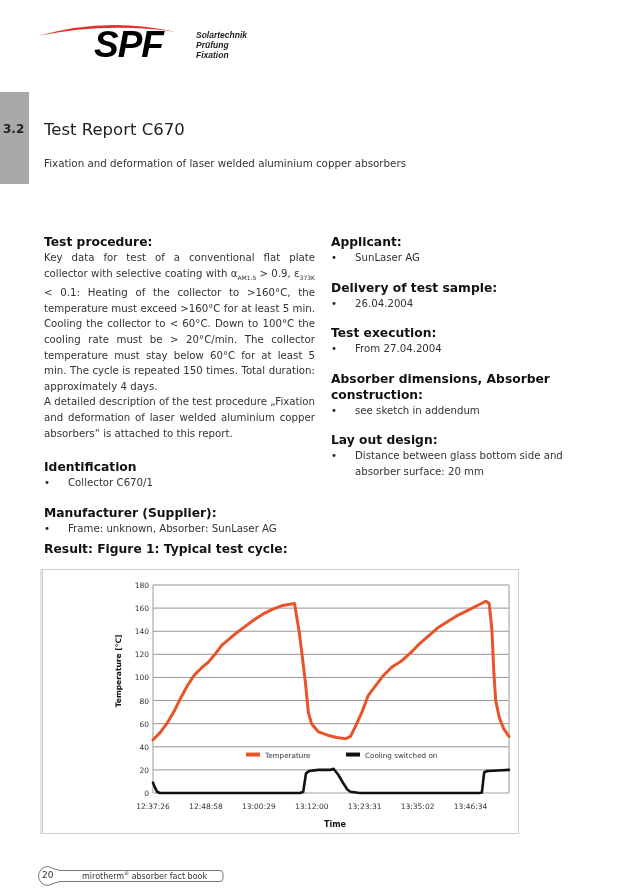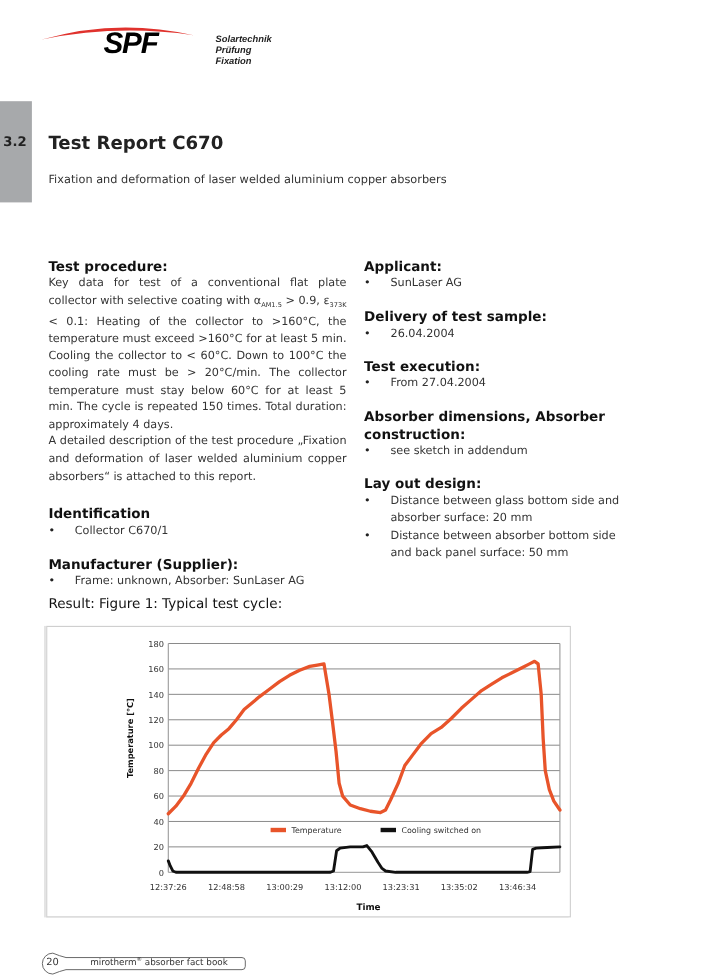--- a/index.html
+++ b/index.html
@@ -1,34 +1,34 @@
 <!DOCTYPE html>
 <html><head>
 <meta charset="utf-8">
 <style>
   html, body { margin:0; padding:0; }
   body { width:644px; height:888px; position:relative; background:#fff; font-family:"DejaVu Sans", sans-serif; color:#222; overflow:hidden; }
   .logo { position:absolute; left:36px; top:18px; width:220px; height:50px; }
   .logo svg { position:absolute; left:0; top:0; }
-  .logo .spf { position:absolute; left:58px; top:6px; font-family:"Liberation Sans", sans-serif; font-weight:bold; font-style:italic; font-size:27px; letter-spacing:-1px; color:#000; }
+  .logo .spf { position:absolute; left:58px; top:6px; font-family:"Liberation Sans", sans-serif; font-weight:bold; font-style:italic; font-size:37px; letter-spacing:-1px; color:#000; }
   .logo .tag { position:absolute; left:160px; top:12px; font-family:Liberation Sans, sans-serif; font-weight:bold; font-style:italic; font-size:8.5px; line-height:10px; color:#222; }
   .side-tab { position:absolute; left:0; top:92px; width:29px; height:92px; background:#a7a9ab; }
   .sec-num { position:absolute; left:3px; top:122px; font-weight:bold; font-size:12px; color:#222; }
-  .title { position:absolute; left:44px; top:120px; font-weight:bold; font-size:16.5px; color:#222; }
+  .title { position:absolute; left:44px; top:120px; font-weight:normal; font-size:16.5px; color:#222; }
   .subtitle { position:absolute; left:44px; top:157px; font-size:10.3px; color:#333; }
   .col { position:absolute; font-size:10.2px; line-height:15.6px; color:#333; }
   .col h3 { margin:0; font-size:12.3px; font-weight:bold; color:#111; line-height:16px; }
   .col p { margin:0; text-align:justify; }
   .col ul { list-style:none; margin:0 0 14px 0; padding:0; }
   .col li { position:relative; padding-left:24px; }
   .col li::before { content:"•"; position:absolute; left:0; top:0; color:#222; }
   .col .block { margin-bottom:10px; }
   .left-col { left:44px; top:234px; width:271px; }
   .right-col { left:331px; top:234px; width:290px; }
-  .fig-title { position:absolute; left:44px; top:542px; font-weight:normal; font-size:12.3px; color:#111; }
+  .fig-title { position:absolute; left:44px; top:542px; font-weight:bold; font-size:12.3px; color:#111; }
   .chart-box { position:absolute; left:42px; top:569px; width:475px; height:263px; border:1px solid #cfcfcf; box-shadow:-2px 0 0 #e4e4e4; }
   .chart-svg { position:absolute; left:0; top:0; }
   .footer { position:absolute; left:36px; top:864px; }
 </style>
 </head>
 <body>
 
 <div class="logo">
   <svg width="150" height="20">
     <path d="M2,18 Q70,-2 140,14 Q70,4 2,18 Z" fill="#e0322d"></path>
@@ -76,21 +76,20 @@
   <ul>
     <li>From 27.04.2004</li>
   </ul>
   <h3>Absorber dimensions, Absorber construction:</h3>
   <ul>
     <li>see sketch in addendum</li>
   </ul>
   <h3>Lay out design:</h3>
   <ul style="width:250px">
     <li>Distance between glass bottom side and absorber surface: 20 mm</li>
-    <li>Distance between absorber bottom side and back panel surface: 50 mm</li>
   </ul>
 </div>
 
 <div class="fig-title">Result: Figure 1: Typical test cycle:</div>
 <div class="chart-box">
   <svg class="chart-svg" id="chart" width="475" height="263">
     <g id="grid">
         <line x1="110" x2="466" y1="223" y2="223" stroke="#888" stroke-width="0.8"></line>
         <line x1="110" x2="466" y1="199.88888888888889" y2="199.88888888888889" stroke="#7a7a7a" stroke-width="0.8"></line>
         <line x1="110" x2="466" y1="176.77777777777777" y2="176.77777777777777" stroke="#7a7a7a" stroke-width="0.8"></line>

